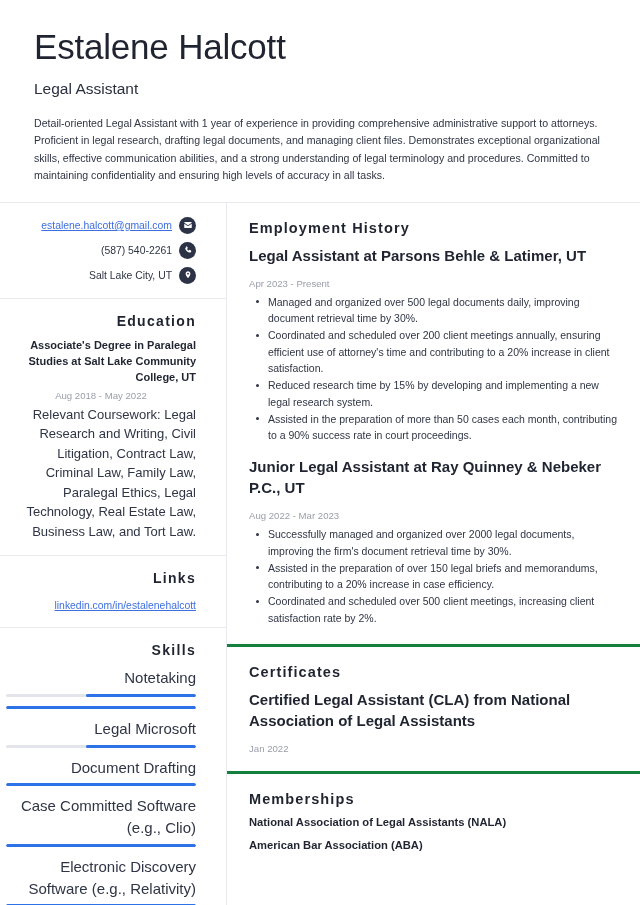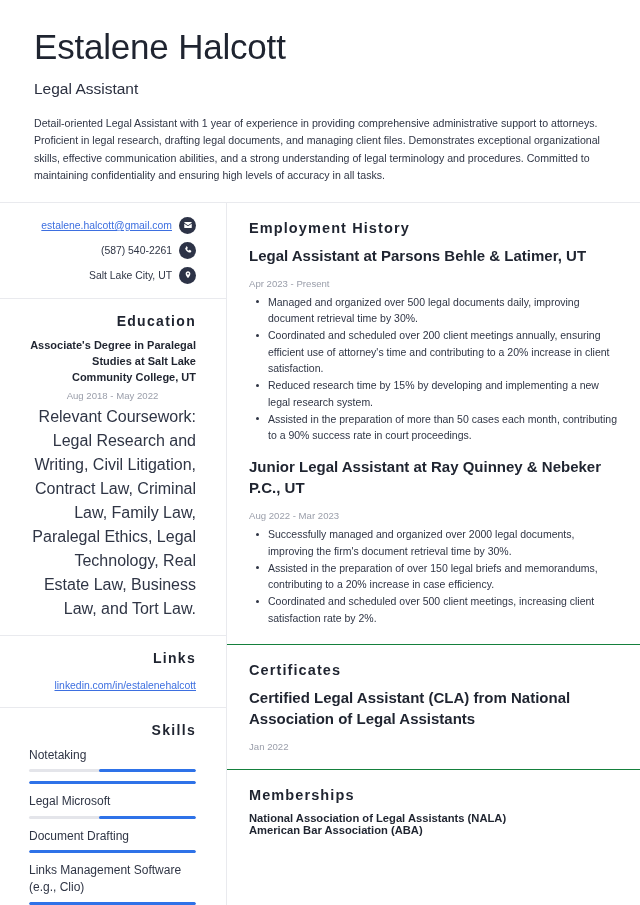--- a/index.html
+++ b/index.html
@@ -60,21 +60,21 @@
   .col-left {
     width: 227px;
     flex: 0 0 227px;
     border-right: 1px solid #e9eaee;
   }
   .col-right {
     flex: 1 1 auto;
   }
 
   .block {
-    padding: 14px 30px 14px 29px;
+    padding: 14px 30px 14px 6px;
     border-bottom: 1px solid #e9eaee;
   }
   .block.noborder { border-bottom: none; }
 
   
   .contact-row {
     display: flex;
     align-items: center;
     justify-content: flex-end;
     gap: 7px;
@@ -120,57 +120,57 @@
     text-align: right;
   }
   .edu-date {
     margin-top: 4px;
     font-size: 9.6px;
     color: #9a9eaa;
     text-align: center;
   }
   .edu-desc {
     margin-top: 4px;
-    font-size: 16px;
+    font-size: 13px;
     line-height: 1.5;
     color: #2f3545;
     text-align: right;
   }
 
   .link-wrap { text-align: right; }
   .link-text { font-size: 10.4px; }
 
   
   .skill { margin-bottom: 9px; }
   .skill:last-child { margin-bottom: 2px; }
   .skill-name {
-    font-size: 12px;
-    color: #2f3545;
-    text-align: left;
+    font-size: 15px;
+    color: #2f3545;
+    text-align: right;
     line-height: 1.45;
     margin-bottom: 5px;
   }
   .bar {
     position: relative;
     height: 3px;
     background: #e4e5ea;
     border-radius: 2px;
     overflow: hidden;
   }
   .bar .fill {
     position: absolute;
     top: 0; right: 0; bottom: 0;
     background: #2e72e8;
     border-radius: 2px;
   }
 
   
   .rblock {
     padding: 17px 22px 17px 22px;
-    border-bottom: 1px solid #15803d;
+    border-bottom: 3px solid #15803d;
   }
   .rblock.noborder { border-bottom: none; }
 
   .sec-head {
     font-size: 14.5px;
     font-weight: 700;
     letter-spacing: 1.1px;
     color: #1f2430;
     margin-bottom: 9px;
   }
@@ -209,20 +209,21 @@
     width: 3px;
     height: 3px;
     border-radius: 50%;
     background: #2f3545;
   }
 
   .mem-item {
     font-size: 11.2px;
     font-weight: 700;
     color: #1f2430;
+    margin-bottom: 11px;
   }
   .mem-item:last-child { margin-bottom: 0; }
 </style>
 </head>
 <body>
 
 <div class="page">
 
   <div class="header">
     <div class="full-name">Estalene Halcott</div>
@@ -297,21 +298,21 @@
               <div class="fill" style="width: 58%;"></div>
             </div>
         </div>
         <div class="skill">
           <div class="skill-name">Document Drafting</div>
           <div class="bar">
               <div class="fill" style="width: 100%;"></div>
             </div>
         </div>
         <div class="skill">
-          <div class="skill-name">Links Management Software (e.g., Clio)</div>
+          <div class="skill-name">Case Committed Software (e.g., Clio)</div>
           <div class="bar">
               <div class="fill" style="width: 100%;"></div>
             </div>
         </div>
         <div class="skill">
           <div class="skill-name">Electronic Discovery Software (e.g., Relativity)</div>
           <div class="bar">
               <div class="fill" style="width: 100%;"></div>
             </div>
         </div>

